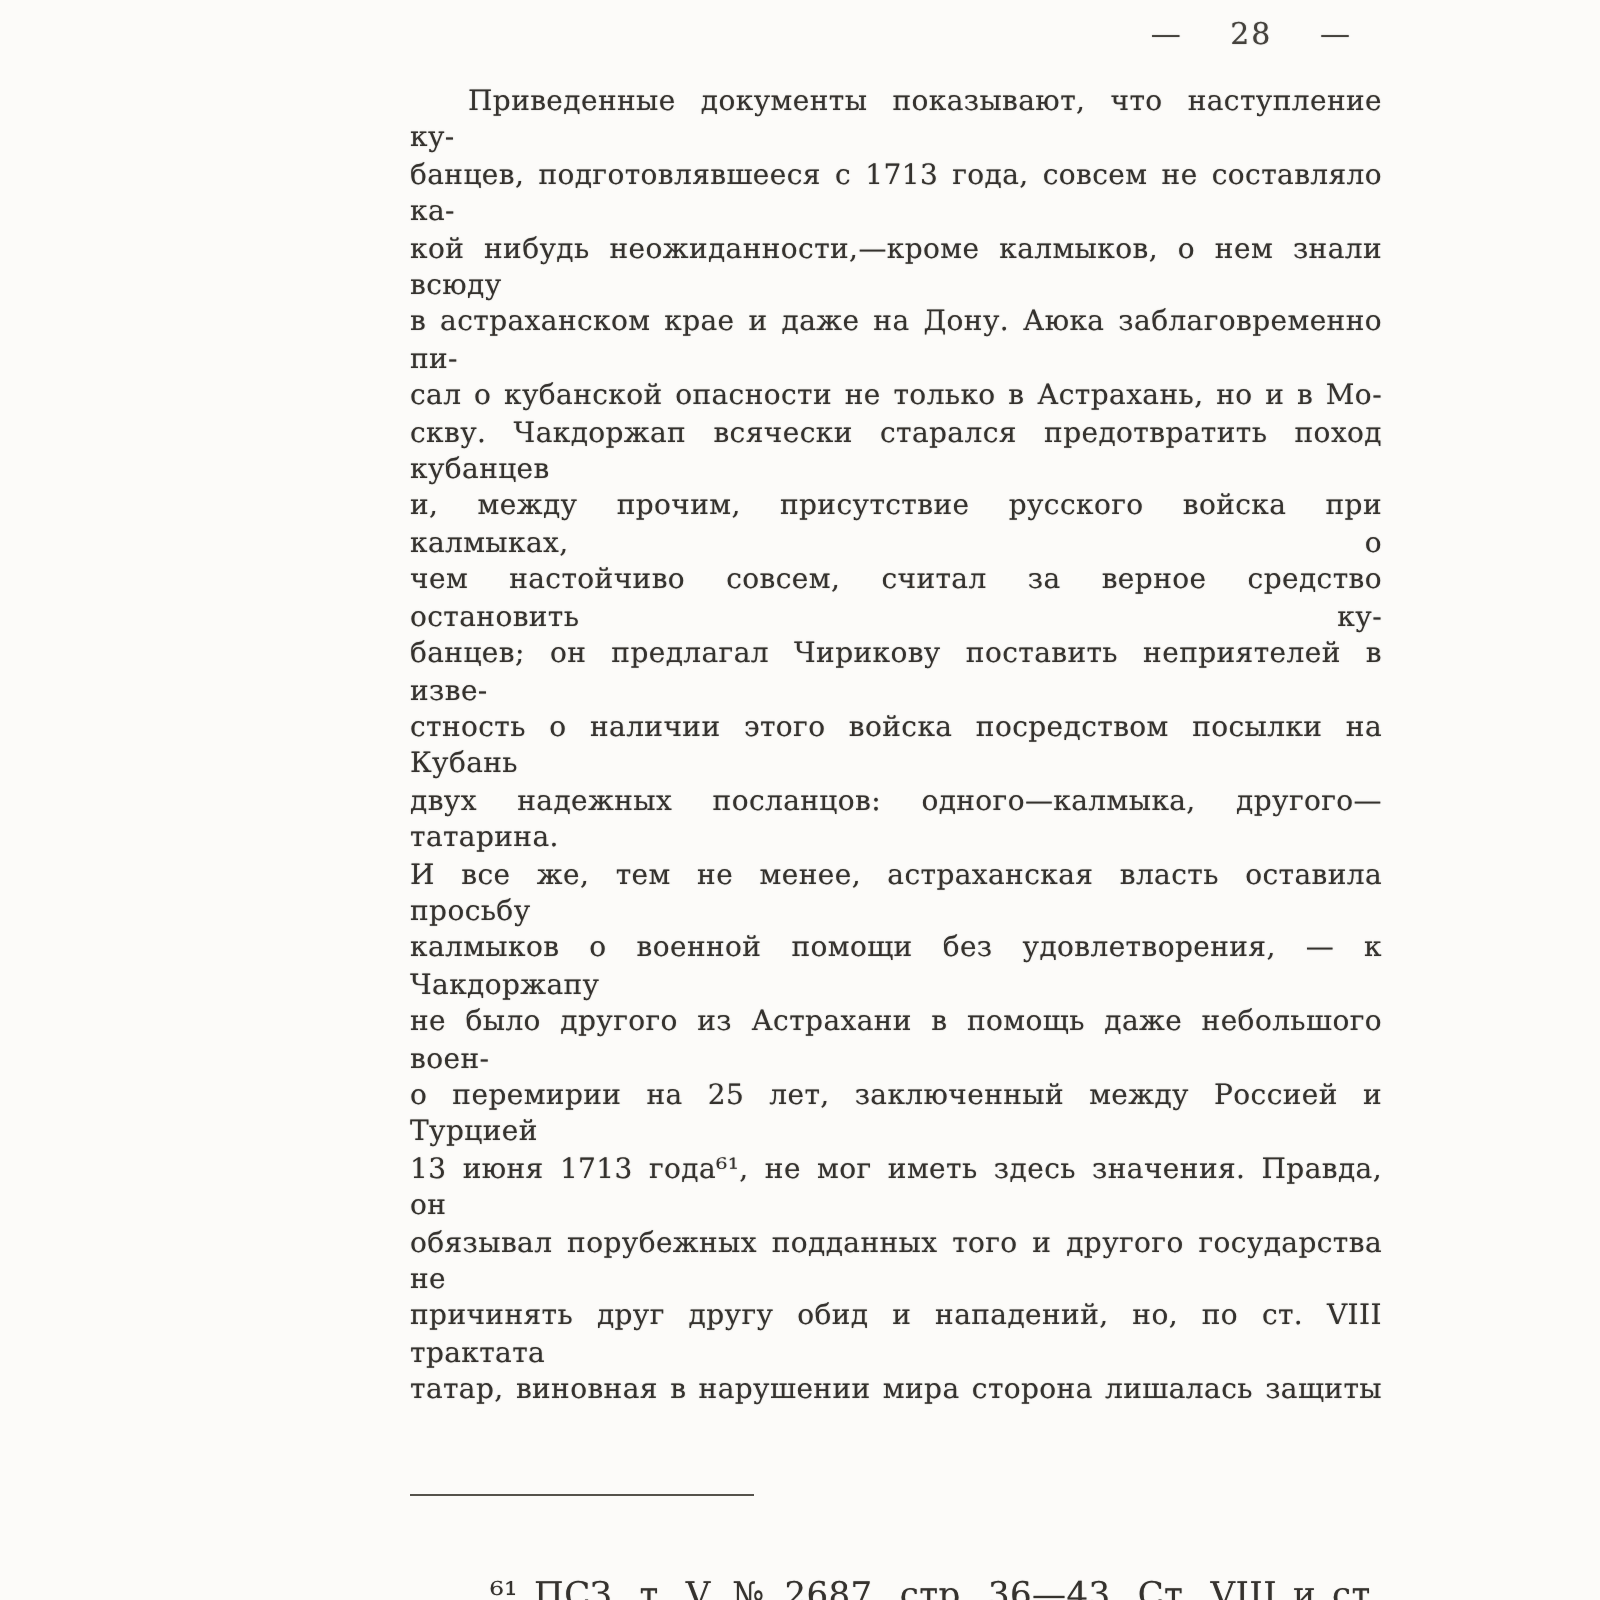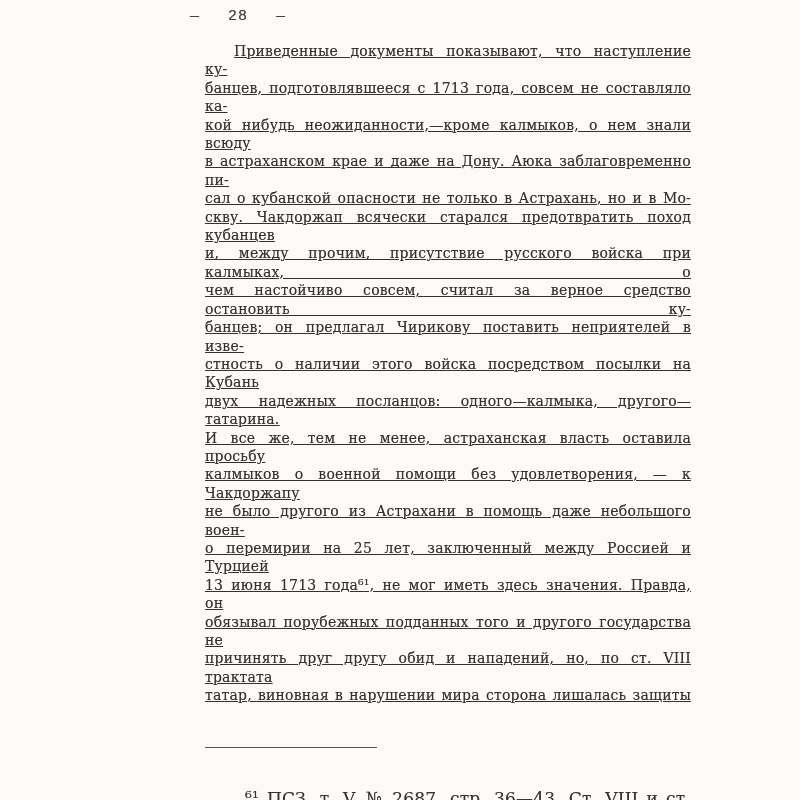--- a/index.html
+++ b/index.html
@@ -14,44 +14,42 @@
     background: #fcfbf9;
     overflow: hidden;
     font-family: "DejaVu Serif", "Liberation Serif", serif;
     color: #35322e;
   }
   .page-number {
     position: absolute;
     top: 8px;
     left: 190px;
     width: 486px;
-    text-align: left;
+    text-align: right;
     font-size: 15px;
     letter-spacing: 1px;
     word-spacing: 18px;
     color: #45423d;
     text-shadow: 0 0 0.6px rgba(60,58,54,0.55);
-    font-family: Liberation Mono, monospace;
   }
   .text-block {
     position: absolute;
     left: 205px;
     top: 42px;
     width: 486px;
   }
   .line {
     font-size: 14px;
     line-height: 18.4px;
     text-align: justify;
     text-align-last: justify;
     word-spacing: 1px;
     letter-spacing: 0.2px;
     white-space: normal;
     text-shadow: 0 0 0.6px rgba(60,58,54,0.55);
-    text-decoration: underline;
   }
   .line.indent { text-indent: 29px; }
   .footnote-rule {
     position: absolute;
     left: 205px;
     top: 747px;
     width: 172px;
     height: 0;
     border-top: 1px solid #55524c;
   }

